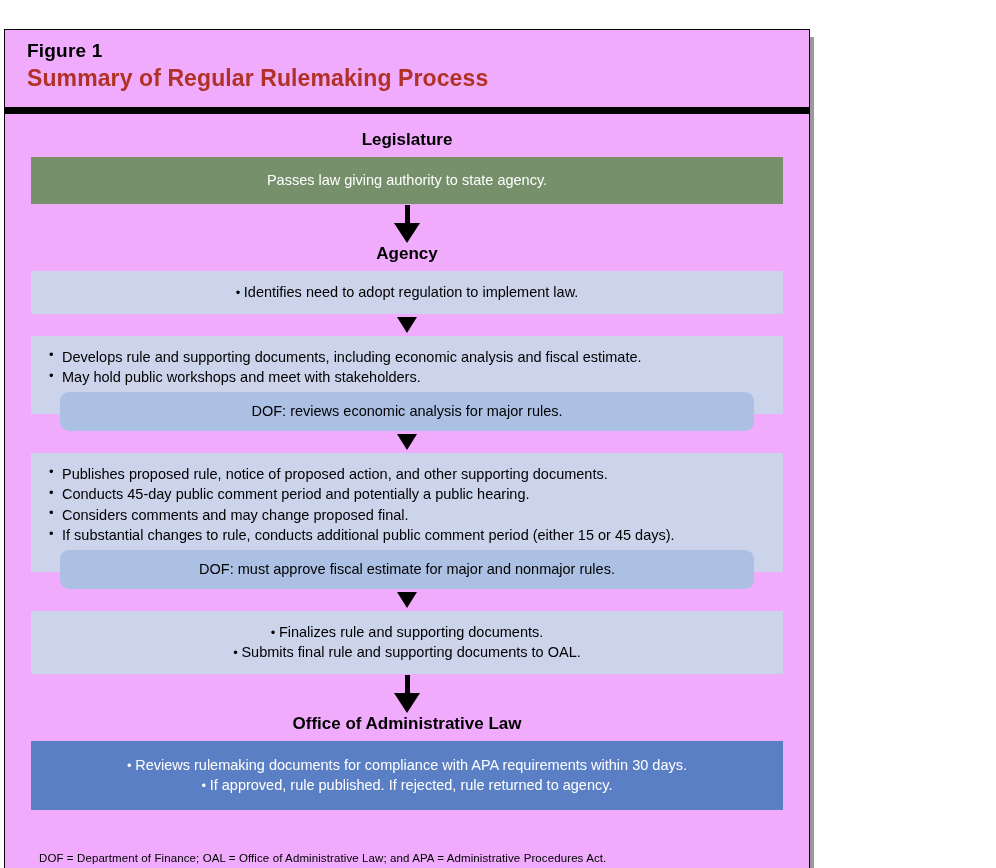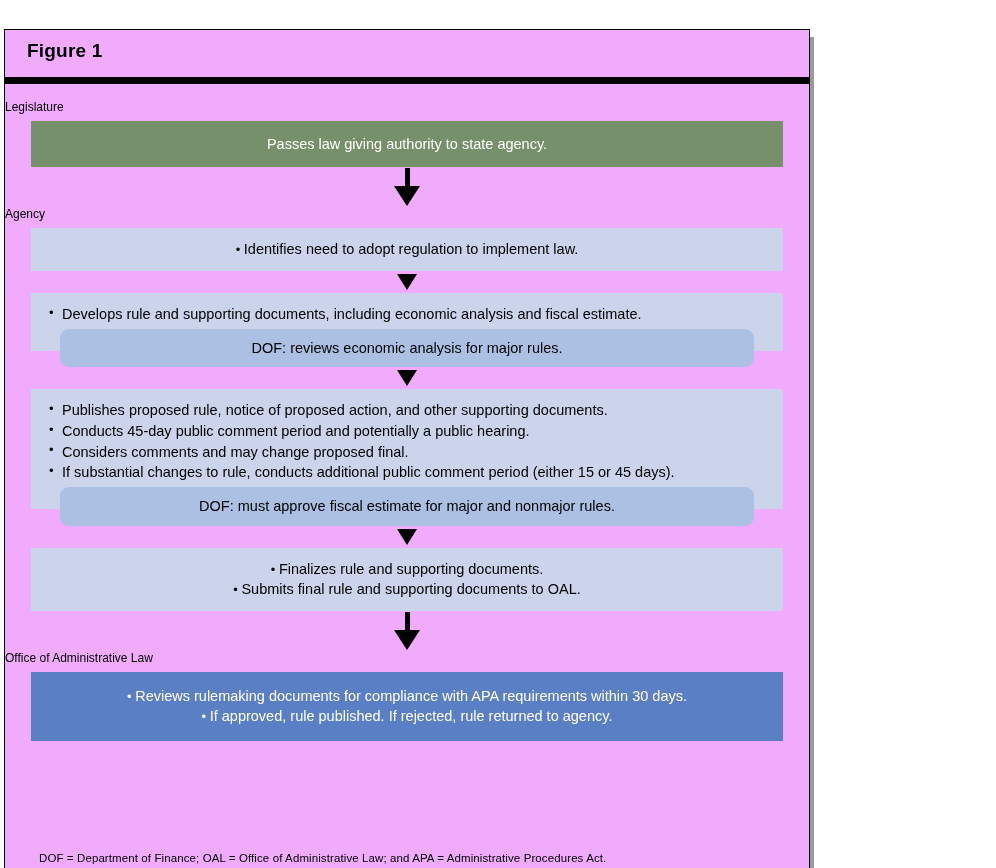--- a/index.html
+++ b/index.html
@@ -52,23 +52,23 @@
     margin-top: 9px;
   }
 
   
   #flow {
     position: relative;
     padding-top: 16px;
   }
 
   .stage-label {
-    text-align: left;
-    font-size: 12px;
-    font-weight: normal;
+    text-align: center;
+    font-size: 17px;
+    font-weight: bold;
     color: #000000;
     margin: 0 auto 7px auto;
     width: 100%;
   }
 
   .band {
     position: relative;
     margin: 0 auto;
     width: 752px;
     box-sizing: border-box;
@@ -197,20 +197,21 @@
     letter-spacing: 0.1px;
   }
 </style>
 </head>
 <body>
 
 <div id="figure-frame">
 
   <div id="figure-header">
     <div id="figure-number">Figure 1</div>
+    <div id="figure-title">Summary of Regular Rulemaking Process</div>
   </div>
   <div id="header-rule"></div>
 
   <div id="flow">
 
     <div class="stage-label">Legislature</div>
     <div class="band green">
       <span>Passes law giving authority to state agency.</span>
     </div>
 
@@ -228,20 +229,21 @@
       </ul>
     </div>
 
     <div class="arrow-wrap arrow-small">
       <div class="arrow-head-small"></div>
     </div>
 
     <div class="band lightblue has-pill">
       <ul>
         <li>Develops rule and supporting documents, including economic analysis and fiscal estimate.</li>
+        <li>May hold public workshops and meet with stakeholders.</li>
       </ul>
     </div>
     <div class="dof-pill">
       <span class="dof-name">DOF:</span><span> reviews economic analysis for major rules.</span>
     </div>
 
     <div class="arrow-wrap arrow-small">
       <div class="arrow-head-small"></div>
     </div>
 

